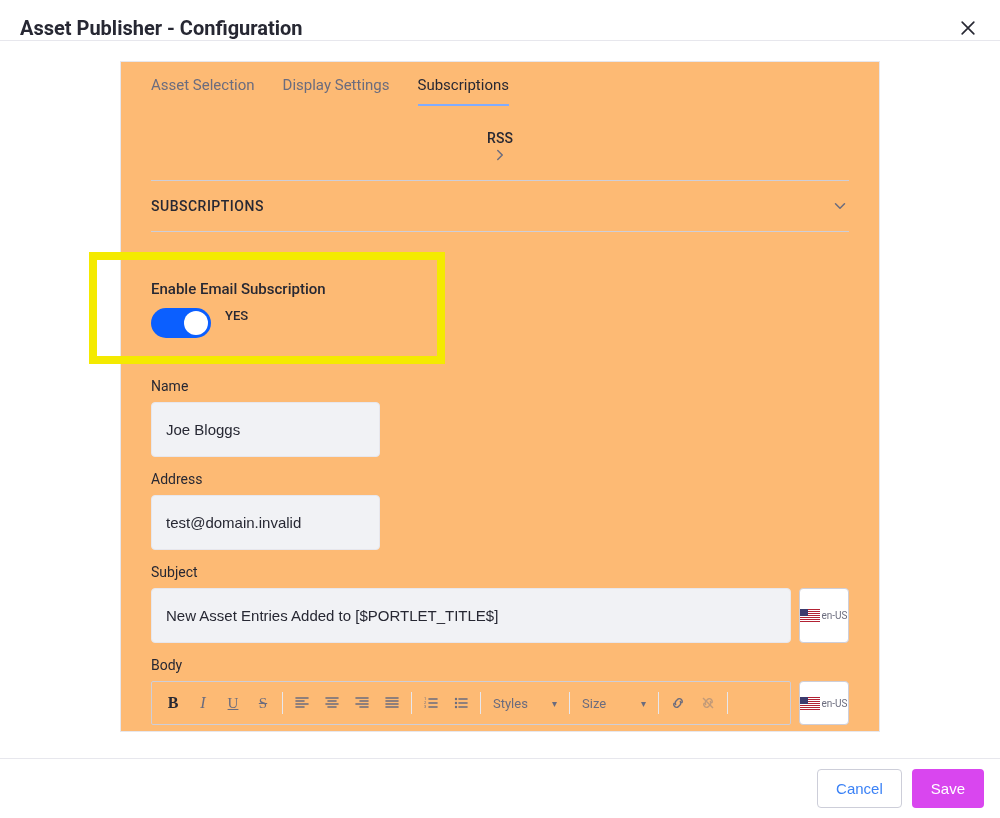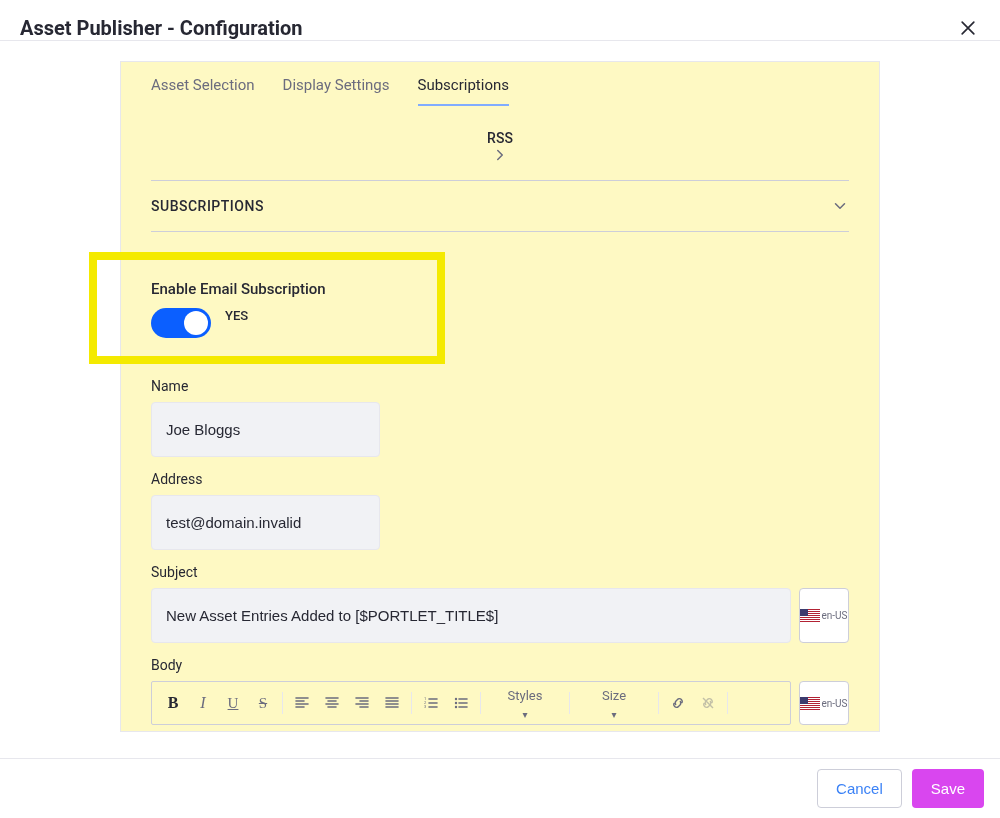--- a/index.html
+++ b/index.html
@@ -36,21 +36,21 @@
 
   
   .panel-wrap {
     padding: 20px 0 0 0;
     display: flex;
     justify-content: center;
   }
   .panel {
     width: 760px;
     border: 1px solid #e7e7ed;
-    background: #fef9c3;
+    background: #fdba74;
   }
   .tabs {
     display: flex;
     gap: 28px;
     padding: 14px 30px 0 30px;
   }
   .tab {
     font-size: 15px;
     color: #6b6c7e;
     padding-bottom: 10px;
@@ -175,29 +175,28 @@
   .tbtn svg { width: 16px; height: 16px; }
   .tbtn.bold-b { font-weight: 700; font-family: Georgia, serif; font-size:16px; color:#272833;}
   .tbtn.italic-i { font-style: italic; font-family: Georgia, serif; font-size:16px;}
   .sep {
     width: 1px; height: 22px;
     background: #e7e7ed;
     margin: 0 4px;
   }
   .tselect {
     display: flex; align-items: center;
-    gap: 6px;
+    gap: 18px;
     padding: 0 8px;
     height: 30px;
     font-size: 13px;
     color:#6b6c7e;
     cursor: pointer;
     min-width: 80px;
     justify-content: space-between;
-    flex-direction: column;
   }
   .tselect .caret { font-size: 10px; }
 
   
   .footer {
     position: absolute;
     bottom: 0; left: 0; right: 0;
     border-top: 1px solid #e7e7ed;
     background: #fff;
     padding: 10px 16px;

